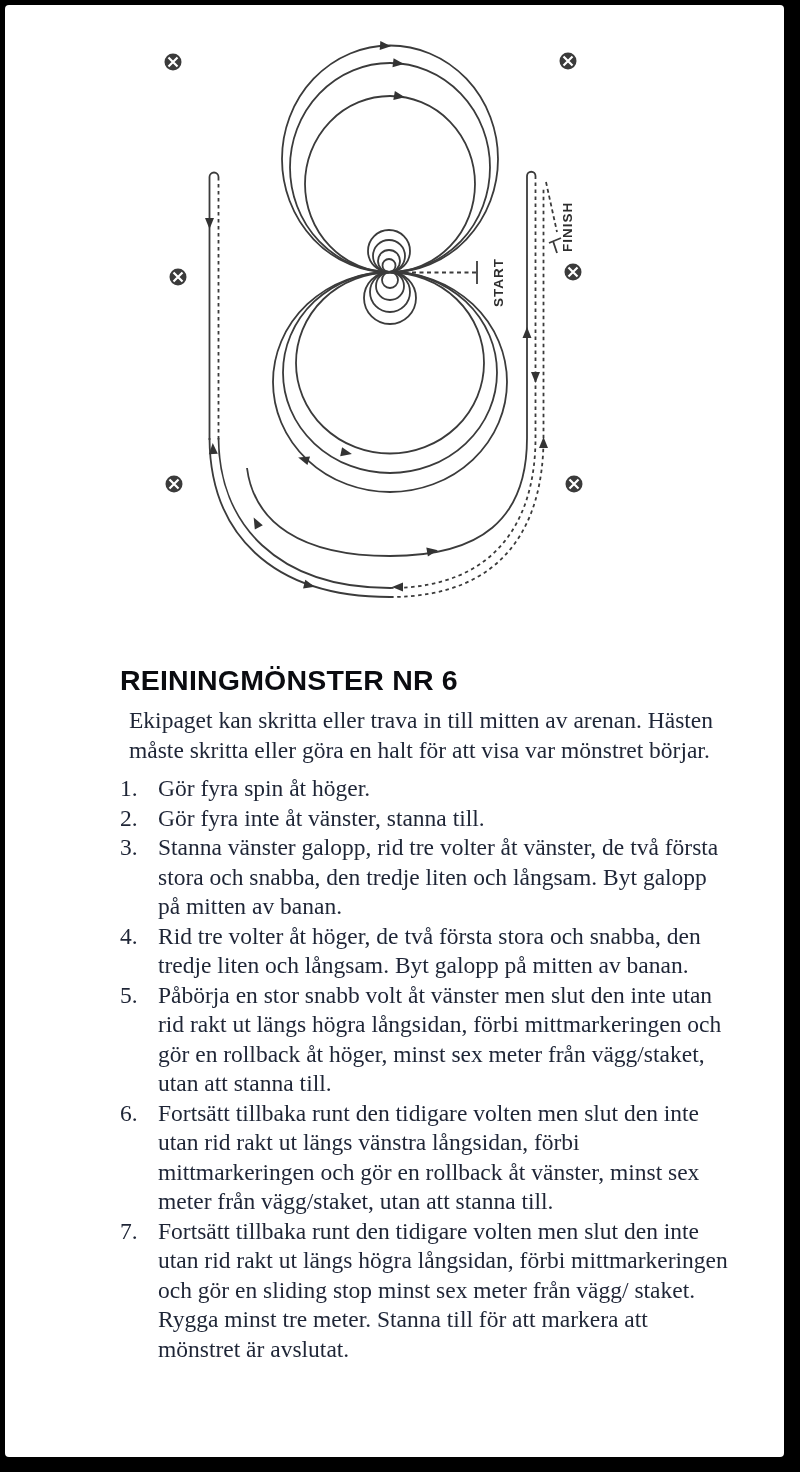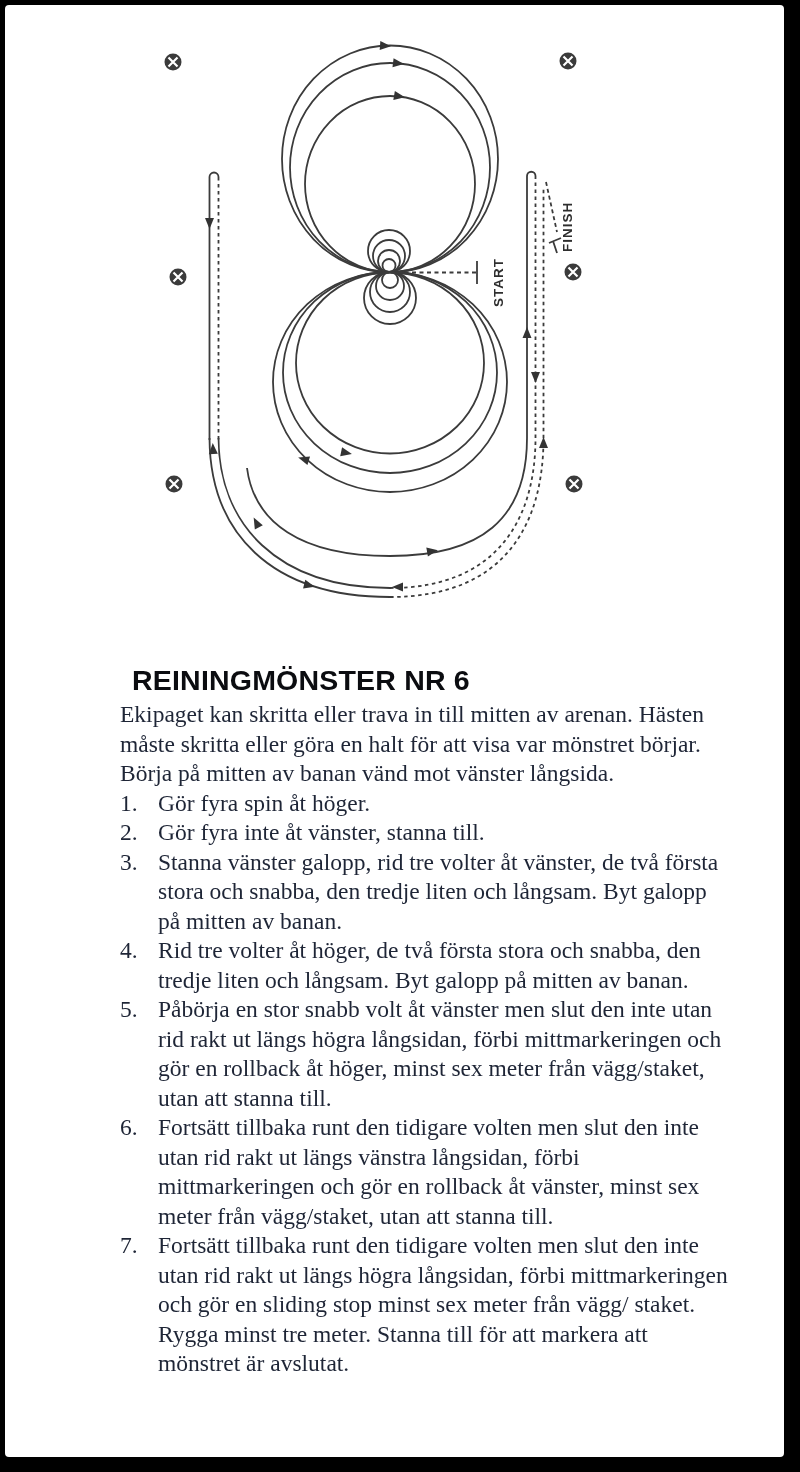--- a/index.html
+++ b/index.html
@@ -22,23 +22,23 @@
   .text-block {
     position:absolute; left:115px; top:658px; width:610px;
     color:#1e2536;
     font-size:23.5px; line-height:29.5px;
   }
   .doc-title {
     font-family:"Liberation Sans", sans-serif;
     font-size:28.5px; line-height:34px;
     font-weight:bold; color:#0b0c10;
     letter-spacing:0.2px;
-    margin:0 0 3px 12px;
+    margin:0 0 3px 0;
   }
-  .intro-line { margin:0; }
+  .intro-line { margin:9px; }
   .steps { margin:0; padding:0; }
   .step { display:flex; }
   .step-num { width:38px; flex:none; }
   .step-text { flex:1;font-family:Liberation Serif, serif; }
 </style>
 </head>
 <body>
 
 <div class="page">
 
@@ -134,21 +134,20 @@
     </g>
 
     <text transform="translate(503,307) rotate(-90)" font-family="Liberation Sans, sans-serif" font-size="13.5" font-weight="bold" fill="#2e2e2e" letter-spacing="1">START</text>
     <text transform="translate(572,252) rotate(-90)" font-family="Liberation Sans, sans-serif" font-size="13.5" font-weight="bold" fill="#2e2e2e" letter-spacing="1">FINISH</text>
   </svg>
 
   <div class="text-block">
     <h1 class="doc-title">REININGMÖNSTER NR 6</h1>
     <div>
         <p class="intro-line">Ekipaget kan skritta eller trava in till mitten av arenan. Hästen måste skritta eller göra en halt för att visa var mönstret börjar.</p>
-        <p class="intro-line">Börja på mitten av banan vänd mot vänster långsida.</p>
       </div>
     <div class="steps">
         <div class="step">
           <div class="step-num">1.</div>
           <div class="step-text">Gör fyra spin åt höger.</div>
         </div>
         <div class="step">
           <div class="step-num">2.</div>
           <div class="step-text">Gör fyra inte åt vänster, stanna till.</div>
         </div>

